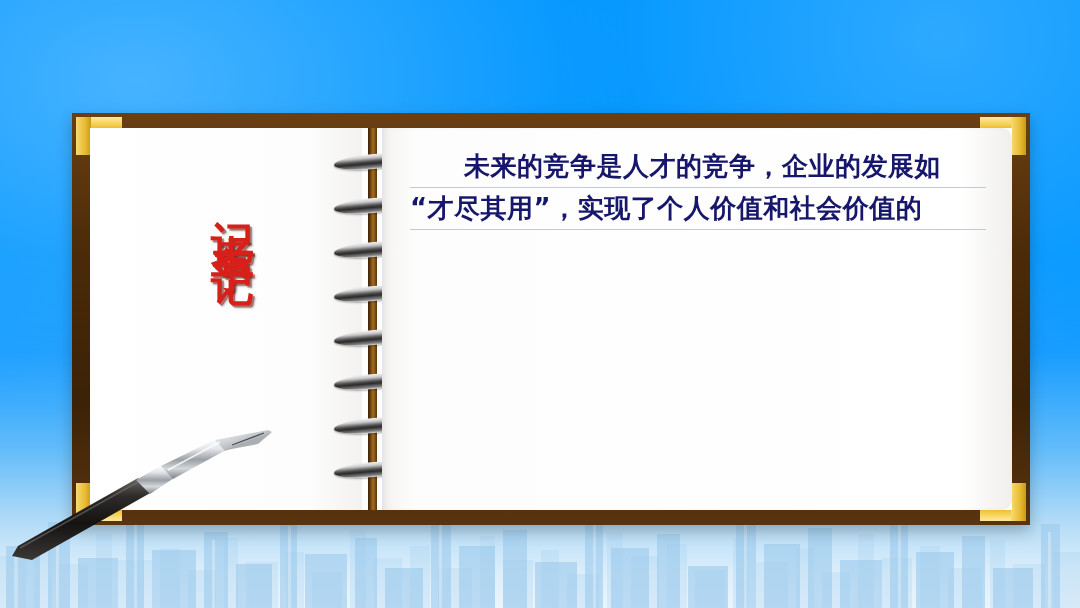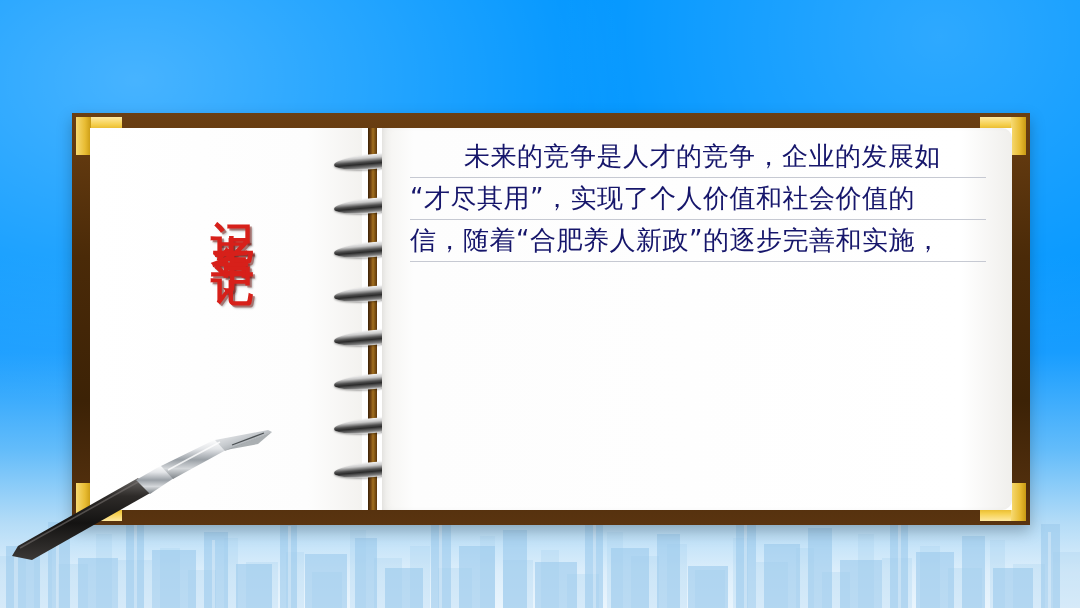--- a/index.html
+++ b/index.html
@@ -93,24 +93,24 @@
   .ring{
     position:absolute;left:0;width:80px;height:15px;
     border-radius:50%;
     background:linear-gradient(180deg,#f4f4f4 0%,#c9c9c9 22%,#4d4d4d 48%,#2b2b2b 62%,#7e7e7e 86%,#d8d8d8 100%);
     box-shadow:0 1px 2px rgba(0,0,0,.35);
     transform:skewY(-5deg);
   }
 
   
   .body-text{
-    position:absolute;left:28px;right:26px;top:8px;
+    position:absolute;left:28px;right:26px;top:18px;
     color:#16166b;
     font-family:"DejaVu Sans","Liberation Sans",sans-serif;
-    font-weight:400;
+    font-weight:700;
   }
   .line{
     height:41px;line-height:41px;
     border-bottom:1px solid #c6c9d2;
     font-size:26px;
     letter-spacing:.5px;
     white-space:nowrap;
     overflow:hidden;
     text-shadow:0 1px 0 rgba(255,255,255,.6);
   }
@@ -246,21 +246,20 @@
         <div class="ring" style="top:202px"></div>
         <div class="ring" style="top:246px"></div>
         <div class="ring" style="top:290px"></div>
         <div class="ring" style="top:334px"></div>
       </div>
 
       <div class="page-right">
         <div class="body-text">
           <div class="line first">未来的竞争是人才的竞争，企业的发展如</div>
           <div class="line">“才尽其用”，实现了个人价值和社会价值的</div>
-          <div class="line">信，随着“合肥养人新政”的逐步完善和实施，</div>
         </div>
       </div>
 
     </div>
   </div>
 
   <svg class="pen" viewBox="0 0 290 130">
     <defs>
       <linearGradient id="barrelG" x1="0" y1="0" x2="0" y2="1">
         <stop offset="0%" stop-color="#6a6764"></stop>

